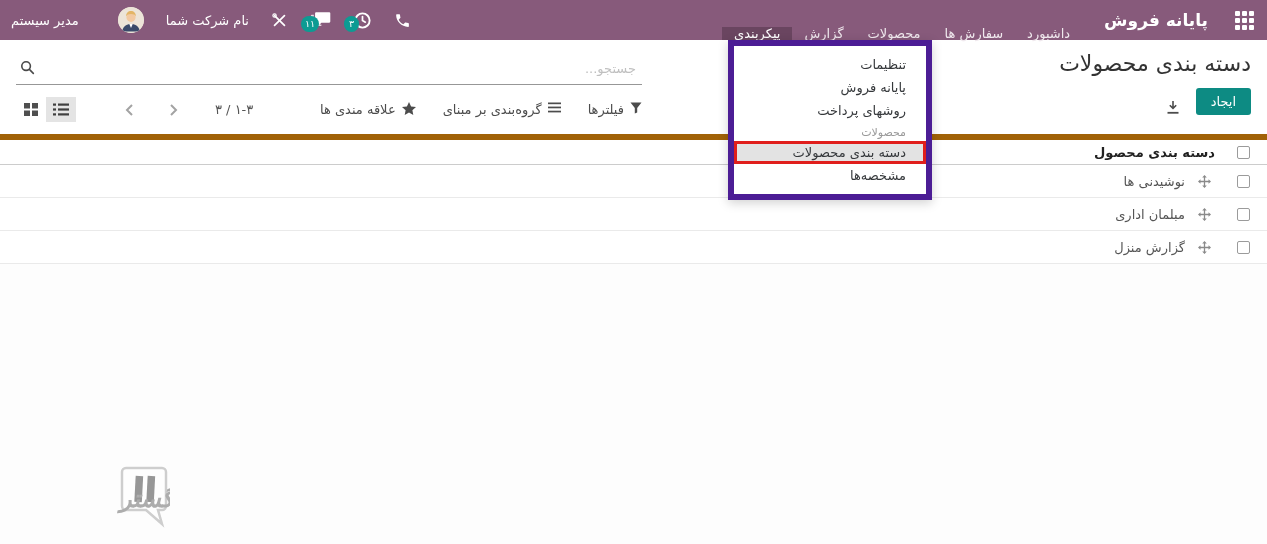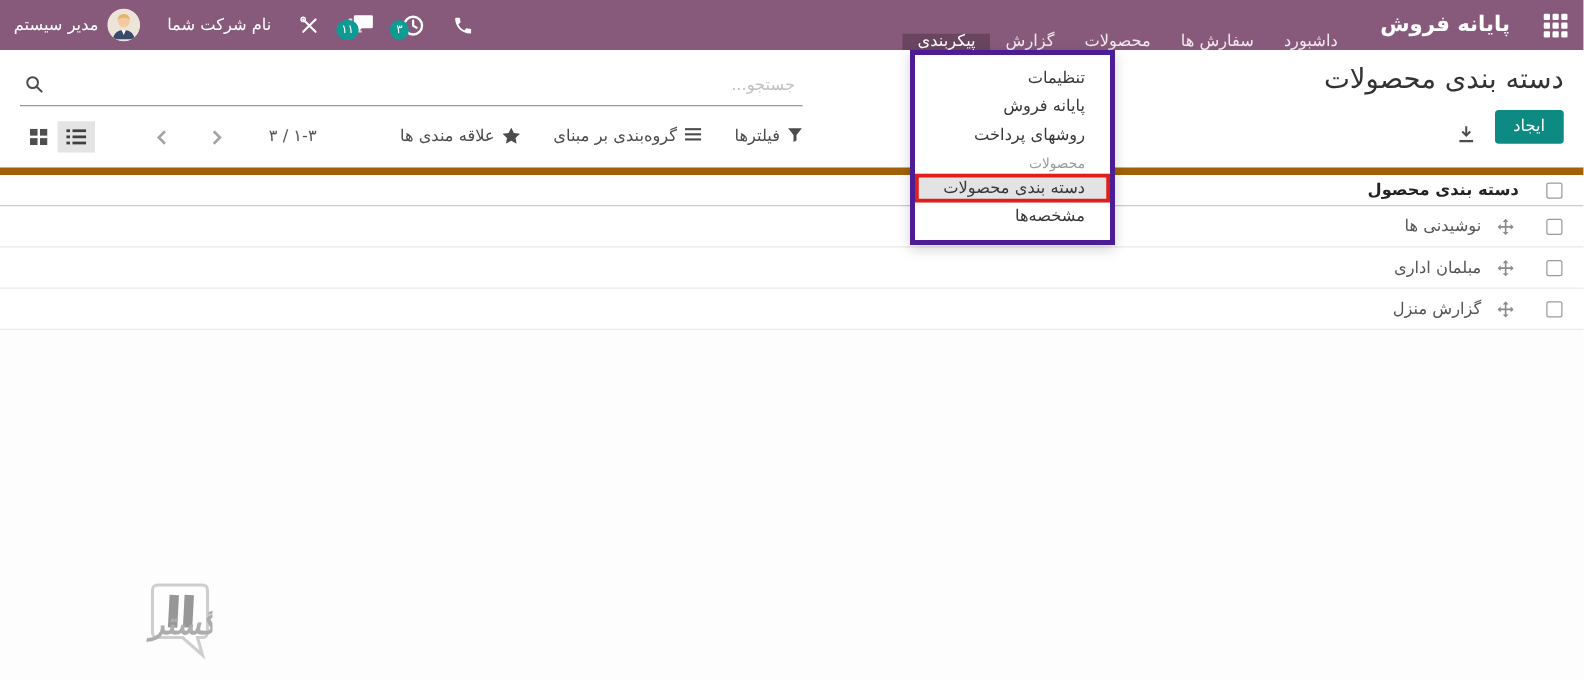--- a/index.html
+++ b/index.html
@@ -14,24 +14,24 @@
   .grid9 span { width:5px; height:5px; background:#fff; border-radius:1px; }
   .brand { display:flex; align-items:center; font-size:17px; font-weight:bold; padding:0 14px 0 22px; cursor:pointer; }
   .menus { display:flex; align-items:stretch; }
   .menu-item { display:flex; align-items:center; padding:0 12px; font-size:13px; color:#f0e9ee; cursor:pointer; text-decoration:none;margin-top:27px; }
   .menu-item.active { background:#6a4560; color:#fff; }
   .systray { display:flex; align-items:stretch; margin-inline-start:auto; }
   .tray-item { display:flex; align-items:center; padding:0 11px; cursor:pointer; position:relative; color:#fff; }
   .badge { position:absolute; top:16px; left:2px; background:#0d9b93; color:#fff; font-size:9.5px; line-height:1; padding:3px 4px; border-radius:9px; min-width:15px; text-align:center; }
   .tray-label { font-size:13px; }
   .avatar { width:26px; height:26px; border-radius:50%; overflow:hidden; background:#ece4d8; display:inline-block; margin-inline-end:7px; flex:none; }
-  .user-item { display:flex; align-items:center; }
-
-  
-  .dropdown { position:absolute; top:40px; left:728px; width:164px; background:#fff; border:4px solid #4c1d95;
+  .user-item { display:flex; align-items:center;gap:32px; }
+
+  
+  .dropdown { position:absolute; top:40px; left:728px; width:204px; background:#fff; border:6px solid #4c1d95;
               box-shadow:0 3px 10px rgba(0,0,0,.18); padding:7px 0; z-index:30; }
   .dd-item { display:block; padding:4px 20px 4px 10px; font-size:13px; color:#35383b; text-decoration:none; cursor:pointer; }
   .dd-section { padding:4px 20px 2px; font-size:11px; color:#9a9a9a; }
   .dd-item.highlighted { background:#e3e3e3; border:3px solid #e01e1c; padding:1px 17px 1px 7px; }
 
   
   .control-panel { display:flex; align-items:flex-start; padding:9px 16px 12px; background:#fff; }
   .cp-right { flex:1; display:flex; flex-direction:column; align-items:flex-start; }
   .page-title { font-size:22px; font-weight:400; color:#333; margin:2px 0 12px; }
   .cp-buttons { display:flex; align-items:flex-end; gap:16px; }

